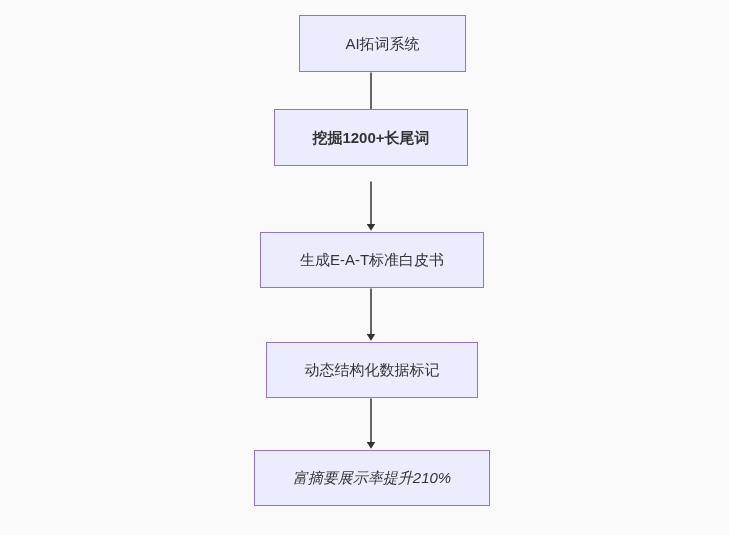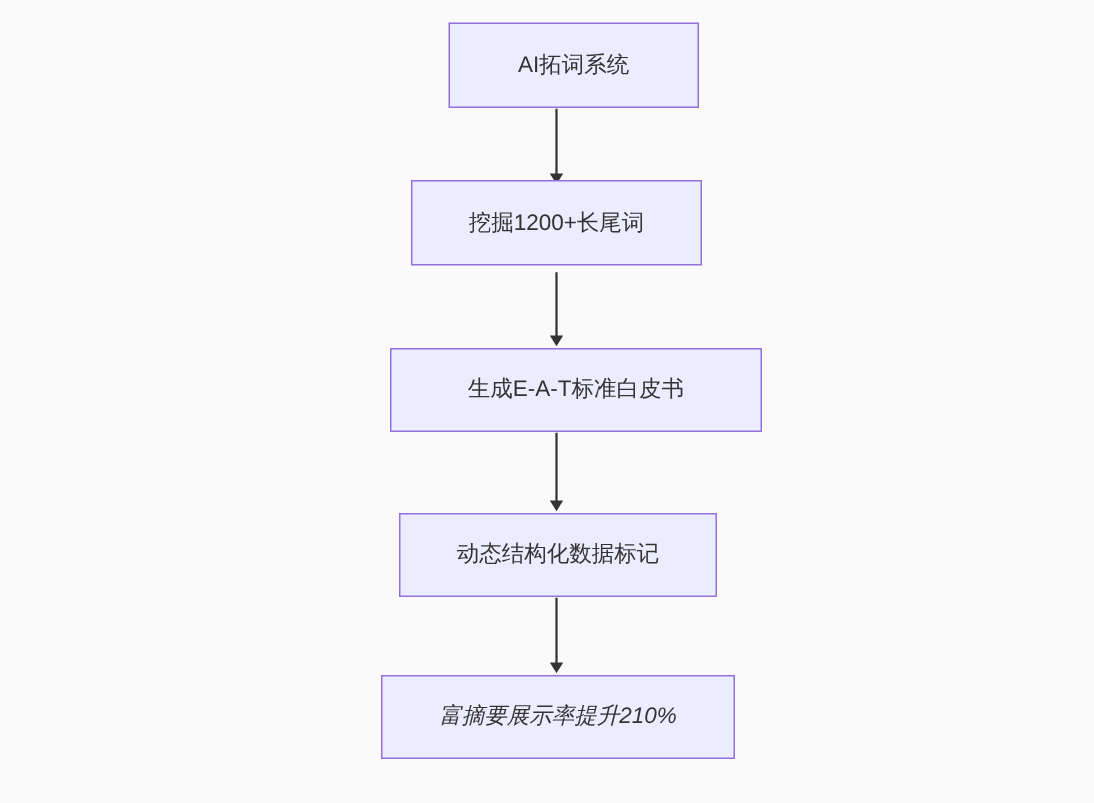--- a/index.html
+++ b/index.html
@@ -25,22 +25,22 @@
     border: 1.5px solid var(--node-border, #9370db);
     color: var(--node-text, #333333);
     display: flex;
     align-items: center;
     justify-content: center;
     text-align: center;
     font-size: 15px;
     line-height: 1.2;
   }
   #node-1 { left: 299px; top: 15px;  width: 167px; height: 57px; }
-  #node-2 { left: 274px; top: 120px; width: 194px; height: 57px; }
-  #node-3 { left: 260px; top: 232px; width: 248px; height: 56px; }
+  #node-2 { left: 274px; top: 109px; width: 194px; height: 57px; font-weight: bold; }
+  #node-3 { left: 260px; top: 232px; width: 224px; height: 56px; }
   #node-4 { left: 266px; top: 342px; width: 212px; height: 56px; align-items: center; }
   #node-5 { left: 254px; top: 450px; width: 236px; height: 56px; font-style: italic; }
   .edges line { stroke: var(--arrow, #333333); stroke-width: 1.5; }
   .edges .arrowhead { fill: var(--arrow, #333333); }
 </style>
 </head>
 <body>
 
 <div class="canvas">
 

